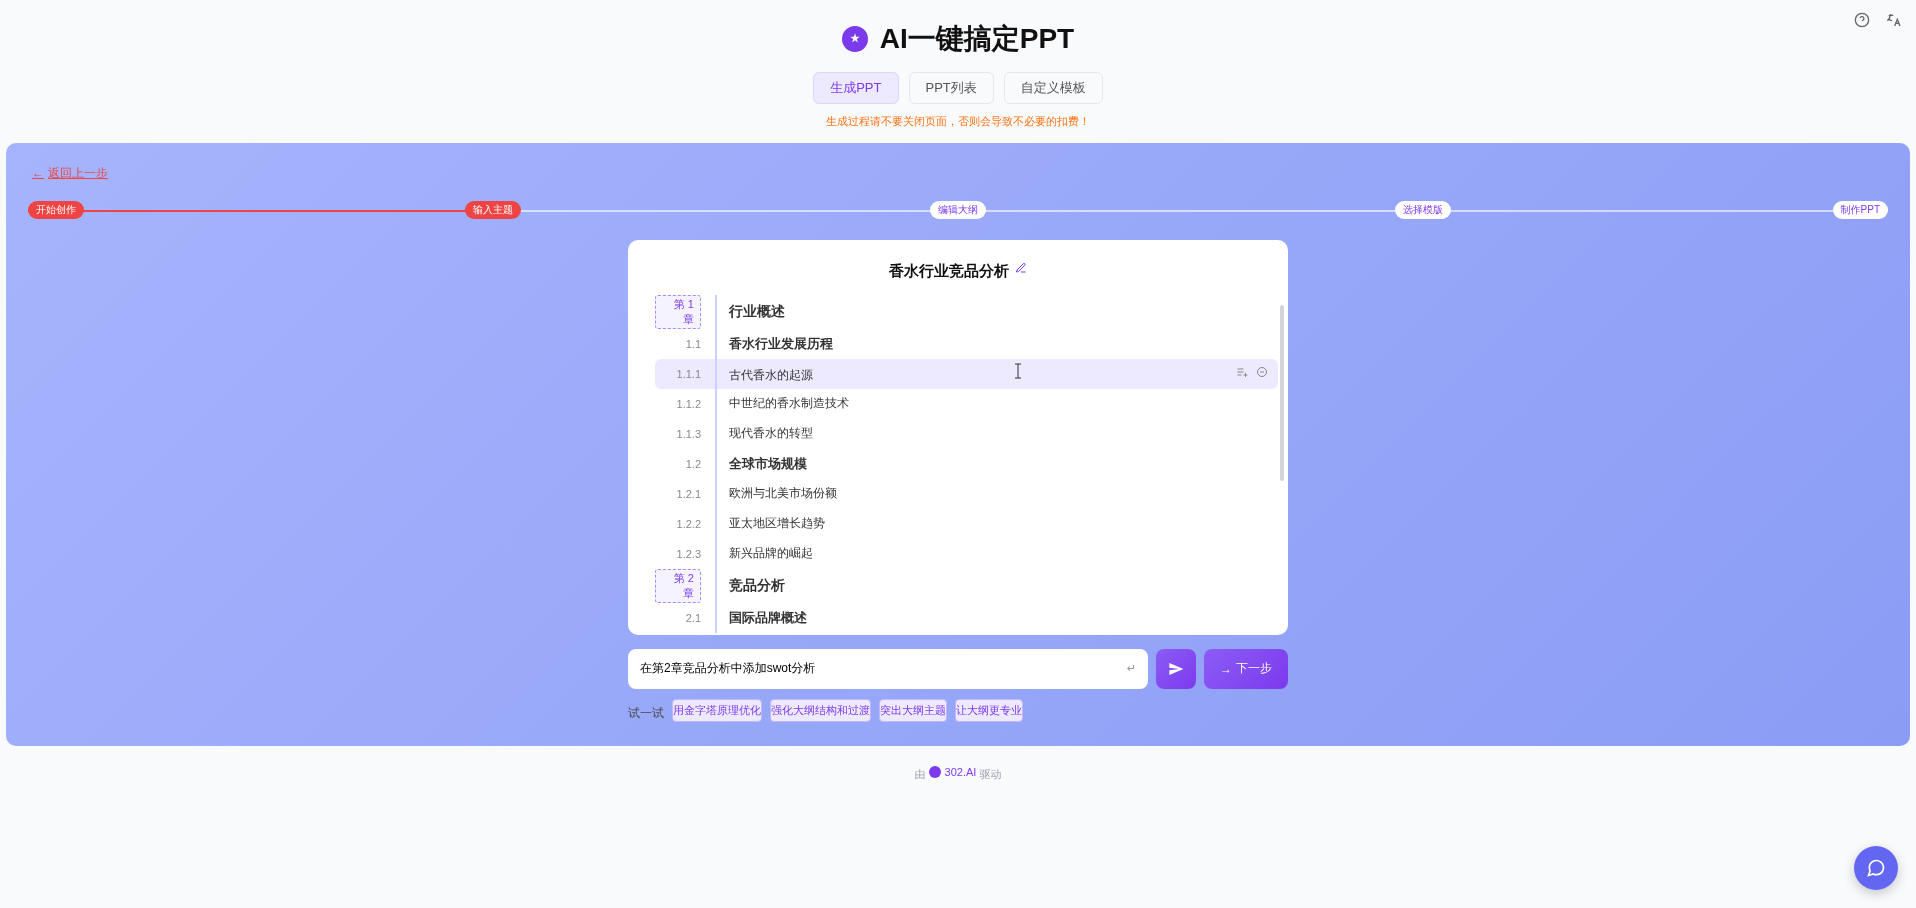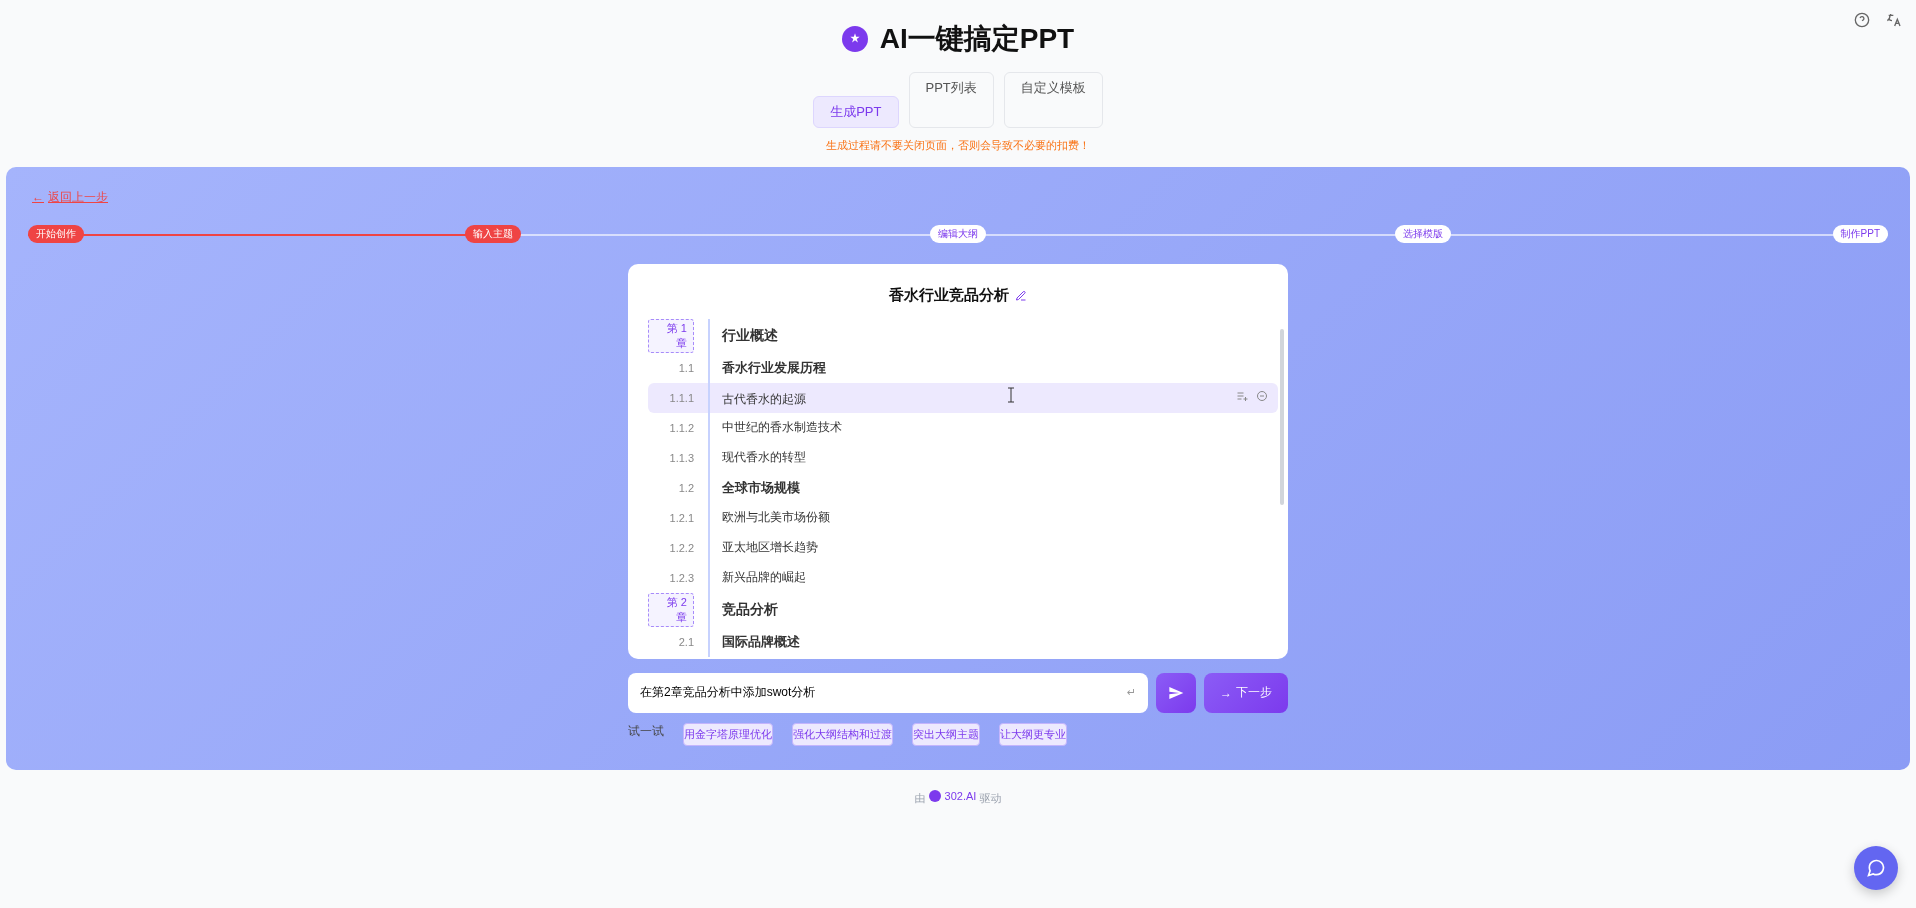--- a/index.html
+++ b/index.html
@@ -4,55 +4,55 @@
 <style>
 * { margin: 0; padding: 0; box-sizing: border-box; }
 body { font-family: -apple-system, BlinkMacSystemFont, "Segoe UI", "PingFang SC", "Microsoft YaHei", sans-serif; background: #f9fafb; color: #111; }
 .top-icons { position: fixed; top: 8px; right: 10px; display: flex; gap: 8px; z-index: 10; }
 .top-icons button { width: 24px; height: 24px; border: none; background: transparent; cursor: pointer; display: flex; align-items: center; justify-content: center; color: #666; }
 .header { text-align: center; padding-top: 20px; }
 .header-title { display: inline-flex; align-items: center; gap: 12px; font-size: 28px; font-weight: 700; }
 .header-logo { width: 26px; height: 26px; border-radius: 50%; background: #7c3aed; display: inline-flex; align-items: center; justify-content: center; color: #fff; font-size: 14px; }
 .tabs { margin-top: 14px; display: flex; justify-content: center; gap: 10px; }
 .tab { padding: 6px 16px; border-radius: 6px; font-size: 13px; cursor: pointer; border: 1px solid transparent; color: #555; }
-.tab.active { background: #ede9fe; color: #7c3aed; border-color: #ddd6fe; margin-top: 24px; }
+.tab.active { background: #ede9fe; color: #7c3aed; border-color: #ddd6fe; }
 .tab:not(.active) { border-color: #e5e7eb; }
 .warn { margin-top: 10px; font-size: 11px; color: #f97316; text-align: center; }
 .panel { margin: 14px auto 20px; max-width: calc(100% - 12px); background: linear-gradient(135deg, #a5b4fc 0%, #8b9cf5 100%); border-radius: 10px; padding: 20px 18px 24px; position: relative; }
 .back-link { display: inline-flex; align-items: center; gap: 4px; color: #ef4444; font-size: 12px; text-decoration: underline; cursor: pointer; margin-bottom: 16px; margin-left: 8px; }
 .progress { position: relative; height: 24px; display: flex; align-items: center; margin: 0 4px 18px; }
 .progress-line { position: absolute; top: 50%; left: 0; right: 0; height: 2px; background: #fff; opacity: .6; }
 .progress-line-fill { position: absolute; top: 50%; left: 0; height: 2px; background: #ef4444; }
 .step-label { position: relative; font-size: 10px; padding: 2px 8px; border-radius: 10px; white-space: nowrap; z-index: 1; }
 .step-label.done { background: #ef4444; color: #fff; }
 .step-label.pending { background: #fff; color: #7c3aed; }
 .card { background: #fff; border-radius: 10px; max-width: 660px; margin: 0 auto; padding: 22px 0 0; }
-.card-title { text-align: center; font-size: 15px; font-weight: 600; margin-bottom: 14px; display: flex; justify-content: center; align-items: flex-end; gap: 6px; }
+.card-title { text-align: center; font-size: 15px; font-weight: 600; margin-bottom: 14px; display: flex; justify-content: center; align-items: flex-start; gap: 6px; }
 .edit-icon { color: #7c3aed; cursor: pointer; font-size: 12px; }
-.outline { overflow-y: auto; max-height: 340px; padding: 0 10px 10px 20px; position: relative; }
+.outline { overflow-y: auto; max-height: 340px; padding: 0 10px 10px 27px; position: relative; }
 .row { display: flex; align-items: center; min-height: 30px; font-size: 12px; border-radius: 6px; }
 .row.hover { background: #ede9fe; }
 .row .num { width: 60px; text-align: right; color: #888; font-size: 11px; padding-right: 14px; flex-shrink: 0; }
 .row .vbar { width: 2px; background: #c7d2fe; align-self: stretch; margin-right: 12px; flex-shrink: 0; }
 .row .txt { flex: 1; color: #333; }
 .row.chapter .txt { font-weight: 700; font-size: 14px; }
 .row.section .txt { font-weight: 600; font-size: 13px; }
 .row.chapter .num { display: flex; justify-content: flex-end; }
 .row.chapter .num span { border: 1px dashed #a78bfa; color: #7c3aed; font-size: 11px; padding: 1px 6px; border-radius: 3px; background: #f5f3ff; }
 .row .actions { display: flex; gap: 8px; padding-right: 10px; opacity: 0; }
 .row.hover .actions { opacity: 1; }
 .row .actions button { border: none; background: transparent; cursor: pointer; color: #888; font-size: 12px; }
 .inputbar { max-width: 660px; margin: 14px auto 0; }
 .inputrow { display: flex; gap: 8px; align-items: stretch; }
 .inputbox { flex: 1; background: #fff; border-radius: 8px; display: flex; align-items: center; padding: 0 12px; }
 .inputbox input { flex: 1; border: none; outline: none; font-size: 12px; height: 40px; }
 .kbd { font-size: 11px; color: #999; }
 .btn-send { width: 40px; background: linear-gradient(135deg,#8b5cf6,#7c3aed); border: none; border-radius: 8px; color: #fff; cursor: pointer; display: flex; align-items: center; justify-content: center; }
 .btn-next { padding: 0 16px; background: linear-gradient(135deg,#8b5cf6,#7c3aed); border: none; border-radius: 8px; color: #fff; cursor: pointer; font-size: 12px; display: flex; align-items: center; gap: 4px; }
-.suggest { margin-top: 10px; display: flex; gap: 19px; align-items: flex-start; flex-wrap: wrap; }
+.suggest { margin-top: 10px; display: flex; gap: 8px; align-items: flex-end; flex-wrap: wrap; }
 .suggest-label { font-size: 12px; color: #444; }
 .suggest button { font-size: 11px; padding: 3px 0; border: 1px solid #c4b5fd; background: #ede9fe; color: #7c3aed; border-radius: 4px; cursor: pointer; }
 .footer { text-align: center; font-size: 11px; color: #9ca3af; padding-bottom: 20px; }
 .footer .brand { color: #7c3aed; display: inline-flex; align-items: center; gap: 4px; }
 .footer .dot { width: 12px; height: 12px; border-radius: 50%; background: #7c3aed; display: inline-block; }
 .chat-fab { position: fixed; bottom: 18px; right: 18px; width: 44px; height: 44px; border-radius: 50%; background: #6366f1; color: #fff; display: flex; align-items: center; justify-content: center; cursor: pointer; box-shadow: 0 4px 12px rgba(0,0,0,.2); }
 .scrollbar { position: absolute; right: 4px; top: 10px; bottom: 10px; width: 4px; }
 .scrollbar-thumb { position: absolute; top: 0; width: 4px; height: 55%; background: #d1d5db; border-radius: 2px; }
 </style>
 </head>

